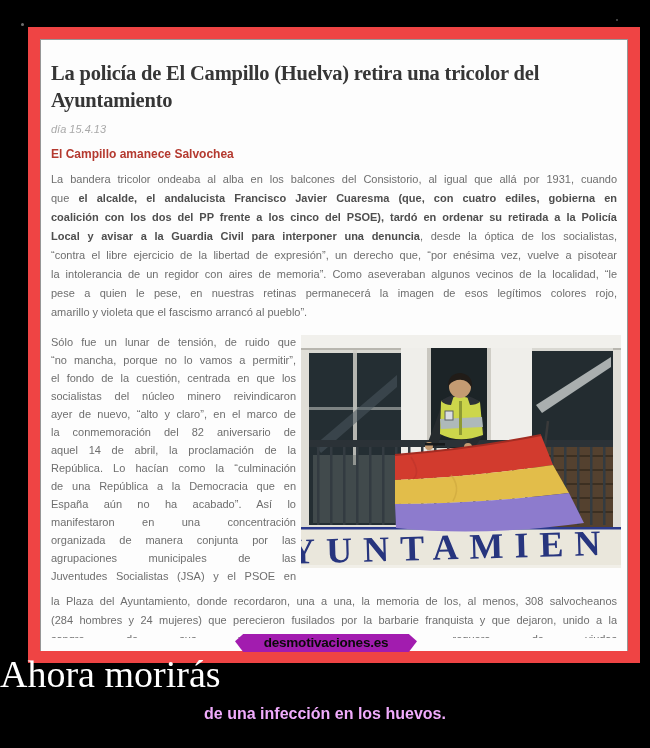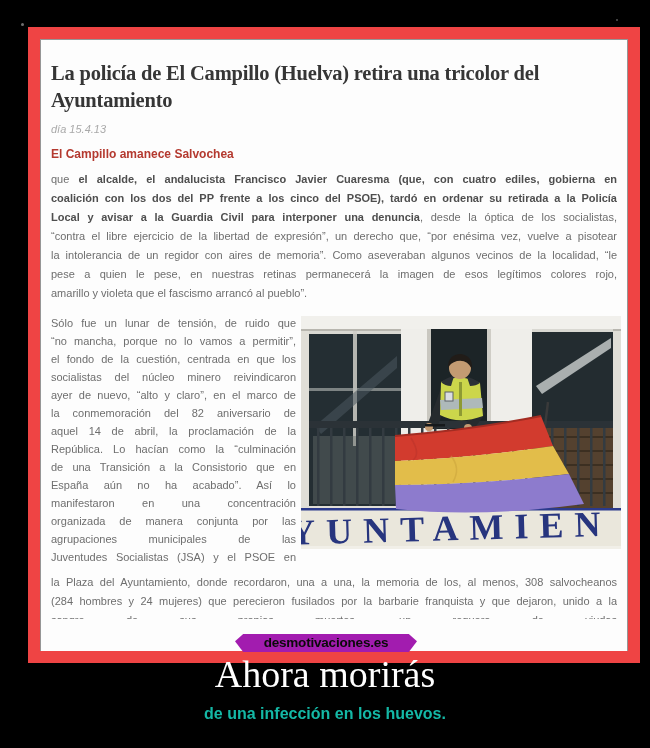--- a/index.html
+++ b/index.html
@@ -35,63 +35,64 @@
   .photo{position:absolute;left:250px;top:2px;width:320px;height:233px;overflow:hidden;}
   .tail{margin-top:7px;width:566px;}
   .clipline{height:8px;overflow:hidden;width:566px;}
 
   
   .ribbon{position:absolute;left:235px;top:634px;width:182px;height:18px;background:#a21caf;
           clip-path:polygon(0 40%,4.5% 0,95.5% 0,100% 40%,95.5% 100%,4.5% 100%);
           color:#0a0a0a;font-weight:bold;font-size:13.5px;line-height:18px;
           text-align:center;letter-spacing:-0.2px;z-index:5;}
 
-  .cap-title{position:absolute;left:0;top:654px;width:650px;text-align:center;
+  .cap-title{position:absolute;left:0;top:654px;width:650px;
              font-family:"Liberation Serif","DejaVu Serif",serif;color:#fff;
              font-size:38px;line-height:40px;}
   .cap-sub{position:absolute;left:0;top:705px;width:650px;text-align:center;
-           color:#14b8a6;font-weight:bold;font-size:16px;}
+           color:#f0abfc;font-weight:bold;font-size:16px;}
 </style>
 </head>
 <body>
 
 <div class="canvas">
   <div class="speck s1"></div>
   <div class="speck s2"></div>
 
   <div class="frame">
     <div class="page">
 
       <div class="headline">La policía de El Campillo (Huelva) retira una tricolor del Ayuntamiento</div>
 
       <div class="date">día 15.4.13</div>
 
       <div class="kicker">El Campillo amanece Salvochea</div>
 
       <div class="intro bodytxt">
+          <div class="tline"><span>La bandera tricolor ondeaba al alba en los balcones del Consistorio, al igual que allá por 1931, cuando</span></div>
           <div class="tline"><span>que </span><span class="b">el alcalde, el andalucista Francisco Javier Cuaresma (que, con cuatro ediles, gobierna en</span></div>
           <div class="tline"><span class="b">coalición con los dos del PP frente a los cinco del PSOE), tardó en ordenar su retirada a la Policía</span></div>
           <div class="tline"><span class="b">Local y avisar a la Guardia Civil para interponer una denuncia</span><span>, desde la óptica de los socialistas,</span></div>
           <div class="tline"><span>“contra el libre ejercicio de la libertad de expresión”, un derecho que, “por enésima vez, vuelve a pisotear</span></div>
           <div class="tline"><span>la intolerancia de un regidor con aires de memoria”. Como aseveraban algunos vecinos de la localidad, “le</span></div>
           <div class="tline"><span>pese a quien le pese, en nuestras retinas permanecerá la imagen de esos legítimos colores rojo,</span></div>
           <div class="tline flush"><span>amarillo y violeta que el fascismo arrancó al pueblo”.</span></div>
         </div>
 
       <div class="media">
         <div class="colL bodytxt">
             <div class="tline"><span>Sólo fue un lunar de tensión, de ruido que</span></div>
             <div class="tline"><span>“no mancha, porque no lo vamos a permitir”,</span></div>
             <div class="tline"><span>el fondo de la cuestión, centrada en que los</span></div>
             <div class="tline"><span>socialistas del núcleo minero reivindicaron</span></div>
             <div class="tline"><span>ayer de nuevo, “alto y claro”, en el marco de</span></div>
             <div class="tline"><span>la conmemoración del 82 aniversario de</span></div>
             <div class="tline"><span>aquel 14 de abril, la proclamación de la</span></div>
             <div class="tline"><span>República. Lo hacían como la “culminación</span></div>
-            <div class="tline"><span>de una Transición a la Consistorio que en</span></div>
+            <div class="tline"><span>de una República a la Democracia que en</span></div>
             <div class="tline"><span>España aún no ha acabado”. Así lo</span></div>
             <div class="tline"><span>manifestaron en una concentración</span></div>
             <div class="tline"><span>organizada de manera conjunta por las</span></div>
             <div class="tline"><span>agrupaciones municipales de las</span></div>
             <div class="tline"><span>Juventudes Socialistas (JSA) y el PSOE en</span></div>
           </div>
 
         <div class="photo">
           <svg width="320" height="233" viewBox="0 0 320 233">
 

